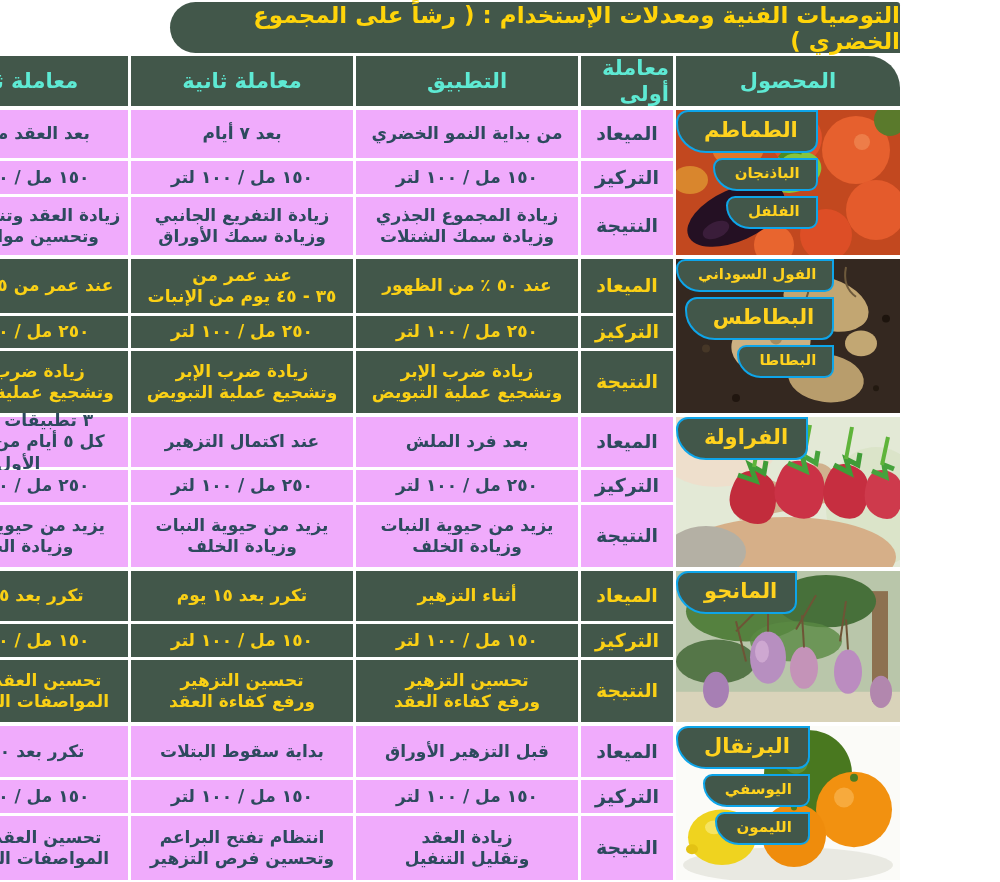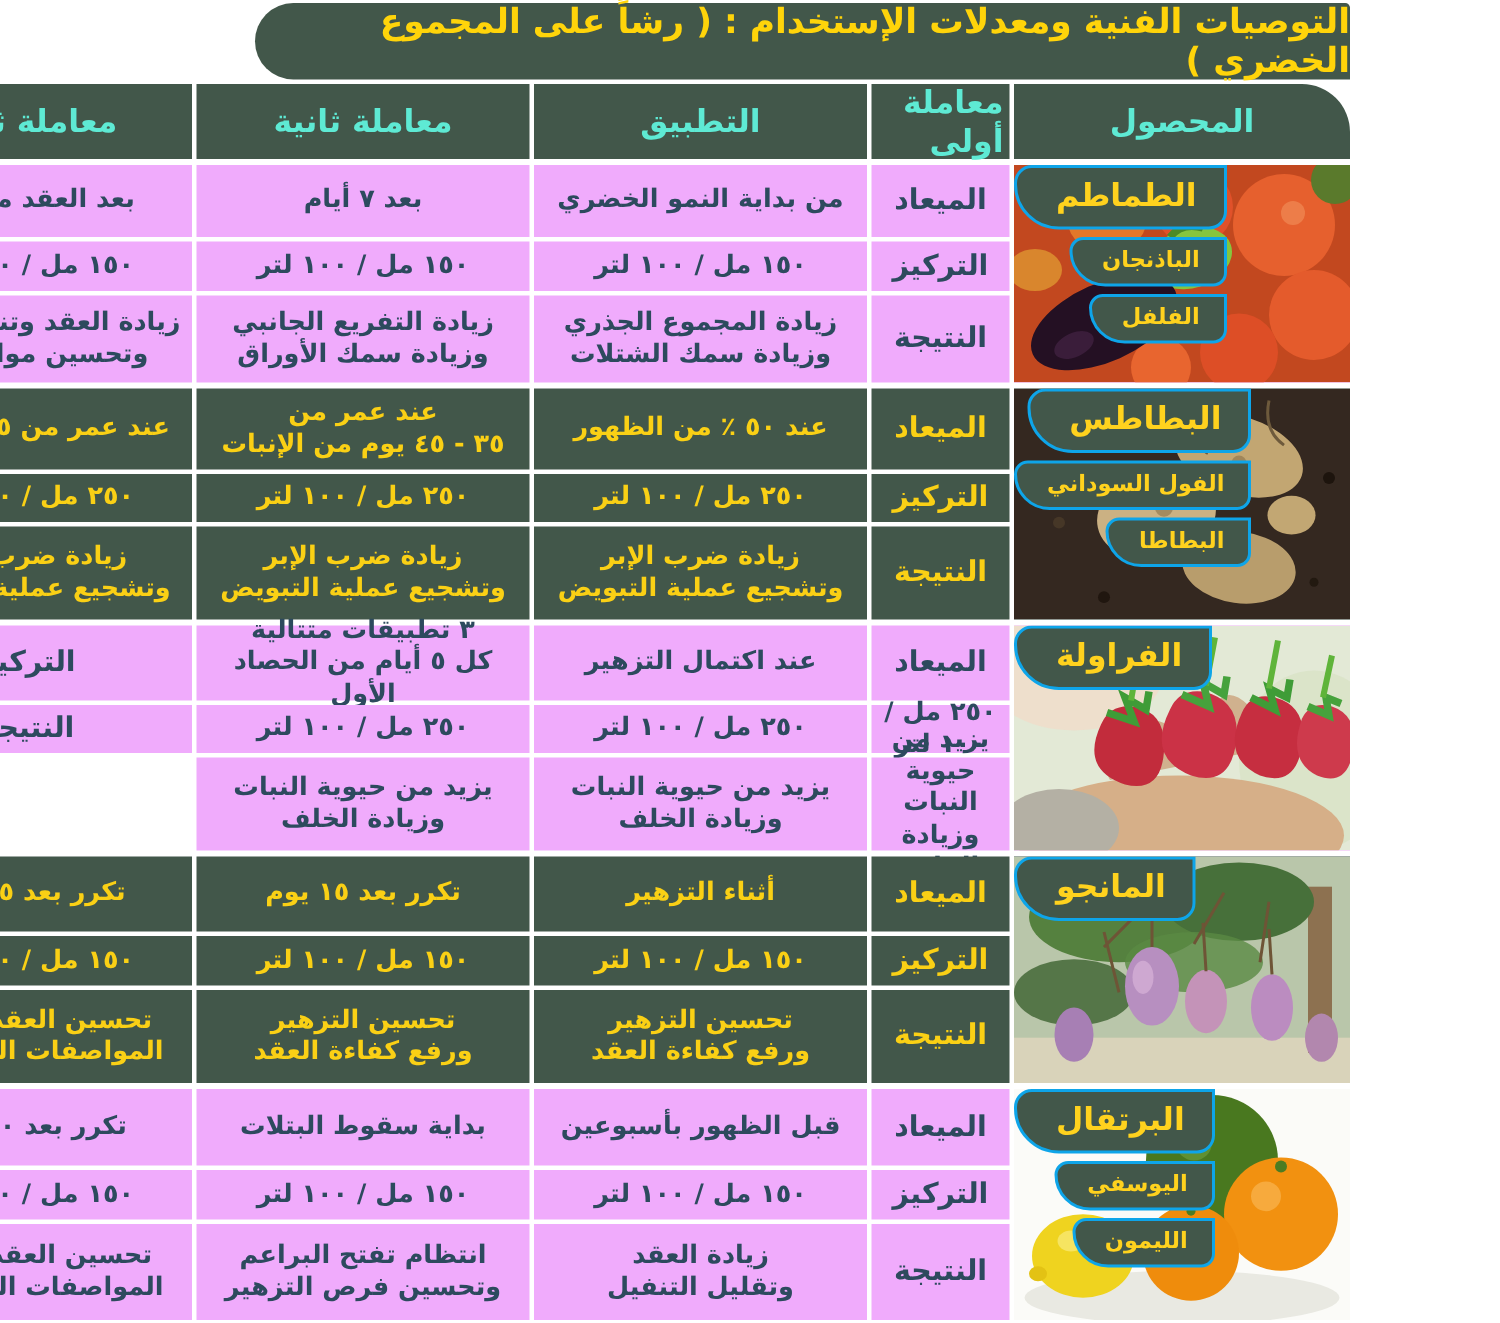--- a/index.html
+++ b/index.html
@@ -125,22 +125,22 @@
         <ellipse cx="150" cy="45" rx="44" ry="26" fill="#c2a672" transform="rotate(18 150 45)"></ellipse>
         <ellipse cx="95" cy="85" rx="40" ry="30" fill="#cbb183" transform="rotate(-12 95 85)"></ellipse>
         <ellipse cx="150" cy="120" rx="38" ry="24" fill="#b89d6c" transform="rotate(8 150 120)"></ellipse>
         <ellipse cx="185" cy="85" rx="16" ry="13" fill="#c2a773"></ellipse>
         <circle cx="100" cy="80" r="6" fill="#8a724a" opacity=".6"></circle>
         <circle cx="150" cy="50" r="5" fill="#8a724a" opacity=".6"></circle>
         <path d="M120 10 q20 14 8 34" stroke="#6e5a3c" stroke-width="2" fill="none"></path>
         <path d="M170 8 q-4 20 10 30" stroke="#6e5a3c" stroke-width="2" fill="none"></path>
       </svg>
       <div class="tags">
+        <div class="tag">الفول السوداني</div>
         <div class="tag tag-big">البطاطس</div>
-        <div class="tag">الفول السوداني</div>
         <div class="tag">البطاطا</div>
       </div>
     </div>
     <div class="cell app-cell">الميعاد</div>
     <div class="cell t-cell">عند ٥٠ ٪ من الظهور</div>
     <div class="cell t-cell">عند عمر من
 ٣٥ - ٤٥ يوم من الإنبات</div>
     <div class="cell t-cell">عند عمر من ٤٥-٥٥ يوم</div>
     <div class="cell app-cell">التركيز</div>
     <div class="cell c-cell">٢٥٠ مل / ١٠٠ لتر</div>
@@ -175,20 +175,21 @@
         <line x1="78" y1="50" x2="84" y2="16" stroke="#5fb43a" stroke-width="4"></line>
         <line x1="128" y1="40" x2="134" y2="8" stroke="#5fb43a" stroke-width="4"></line>
         <line x1="170" y1="42" x2="176" y2="10" stroke="#5fb43a" stroke-width="4"></line>
         <line x1="206" y1="48" x2="212" y2="20" stroke="#5fb43a" stroke-width="4"></line>
       </svg>
       <div class="tags">
         <div class="tag tag-big">الفراولة</div>
       </div>
     </div>
     <div class="cell app-cell">الميعاد</div>
+    <div class="cell t-cell">بعد فرد الملش</div>
     <div class="cell t-cell">عند اكتمال التزهير</div>
     <div class="cell t-cell">٣ تطبيقات متتالية
 كل ٥ أيام من الحصاد الأول</div>
     <div class="cell app-cell">التركيز</div>
     <div class="cell c-cell">٢٥٠ مل / ١٠٠ لتر</div>
     <div class="cell c-cell">٢٥٠ مل / ١٠٠ لتر</div>
     <div class="cell c-cell">٢٥٠ مل / ١٠٠ لتر</div>
     <div class="cell app-cell">النتيجة</div>
     <div class="cell r-cell">يزيد من حيوية النبات
 وزيادة الخلف</div>
@@ -257,21 +258,21 @@
         <ellipse cx="38" cy="102" rx="9" ry="7" fill="#f6e668" opacity=".9"></ellipse>
         <ellipse cx="16" cy="124" rx="6" ry="5" fill="#e3c214"></ellipse>
       </svg>
       <div class="tags">
         <div class="tag tag-big">البرتقال</div>
         <div class="tag">اليوسفي</div>
         <div class="tag">الليمون</div>
       </div>
     </div>
     <div class="cell app-cell">الميعاد</div>
-    <div class="cell t-cell">قبل الظهور بأسبوعين</div>
+    <div class="cell t-cell">قبل التزهير الأوراق</div>
     <div class="cell t-cell">بداية سقوط البتلات</div>
     <div class="cell t-cell">تكرر بعد ١٠ أيام</div>
     <div class="cell app-cell">التركيز</div>
     <div class="cell c-cell">١٥٠ مل / ١٠٠ لتر</div>
     <div class="cell c-cell">١٥٠ مل / ١٠٠ لتر</div>
     <div class="cell c-cell">١٥٠ مل / ١٠٠ لتر</div>
     <div class="cell app-cell">النتيجة</div>
     <div class="cell r-cell">زيادة العقد
 وتقليل التنفيل</div>
     <div class="cell r-cell">انتظام تفتح البراعم

